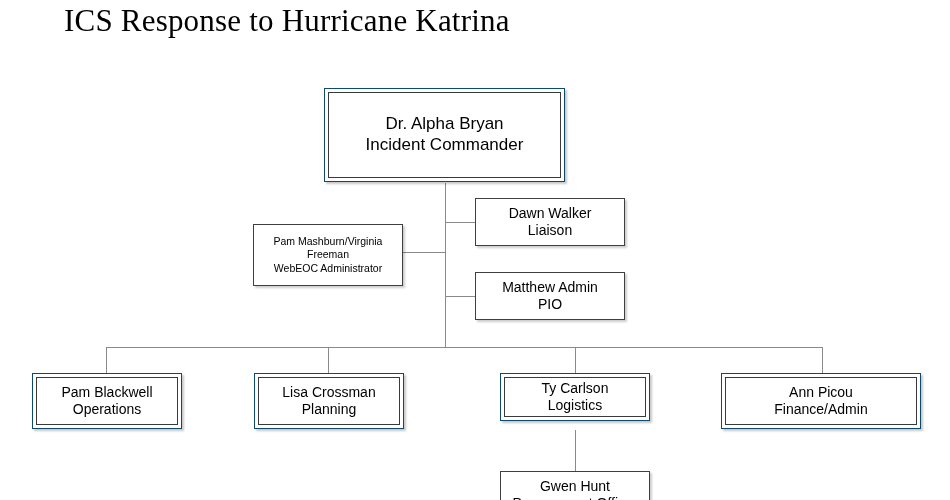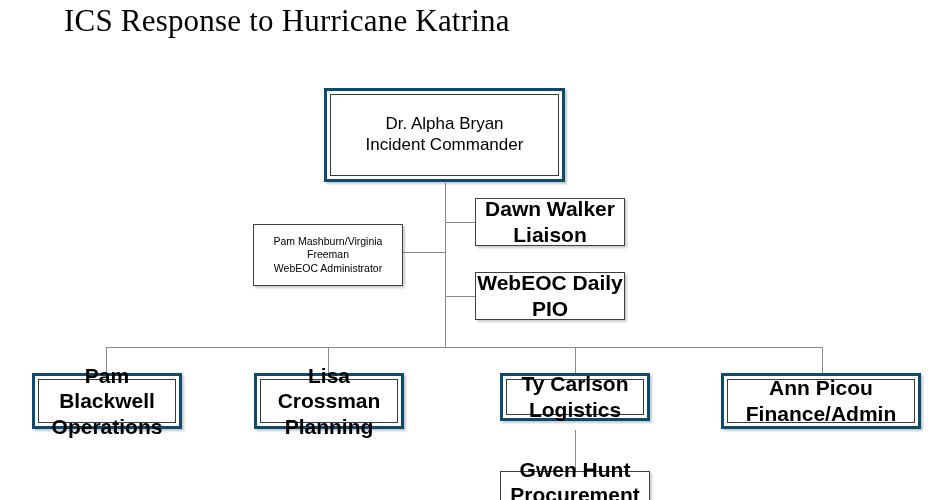--- a/index.html
+++ b/index.html
@@ -46,21 +46,21 @@
     display: flex;
     align-items: center;
     justify-content: center;
     text-align: center;
     line-height: 1.22;
     white-space: pre-line;
   }
 
   
   .node.double {
-    border: 3px solid #0c4a6e;
+    border: 1px solid #0c4a6e;
     padding: 3px;
     box-shadow: 2px 2px 2px rgba(0,0,0,0.22);
   }
   .node.double > .inner {
     box-sizing: border-box;
     width: 100%;
     height: 100%;
     border: 1px solid #3a3a3a;
     display: flex;
     align-items: center;
@@ -70,21 +70,21 @@
   }
 
   
   .node.single {
     border: 1px solid #3f3f3f;
     box-shadow: 2px 2px 2px rgba(0,0,0,0.20);
   }
 
   
   .t-lg { font-size: 17px; }
-  .t-md { font-size: 21px; font-weight: bold; }
+  .t-md { font-size: 14px; }
   .t-sm { font-size: 10.5px; line-height: 1.28; }
 </style>
 </head>
 <body>
 
 <div id="canvas">
 
   <div id="chart-title">ICS Response to Hurricane Katrina</div>
 
   <div class="line v" style="left:445px; top:183px; height:164px;"></div>
@@ -108,21 +108,21 @@
     <div class="inner t-lg">Dr. Alpha Bryan
 Incident Commander</div>
   </div>
 
   <div class="node single t-sm" style="left:253px; top:224px; width:150px; height:62px;">Pam Mashburn/Virginia Freeman
 WebEOC Administrator</div>
 
   <div class="node single t-md" style="left:475px; top:198px; width:150px; height:48px;">Dawn Walker
 Liaison</div>
 
-  <div class="node single t-md" style="left:475px; top:272px; width:150px; height:48px;">WebEOC Daily
+  <div class="node single t-md" style="left:475px; top:272px; width:150px; height:48px;">Matthew Admin
 PIO</div>
 
   <div class="node double" style="left:32px; top:373px; width:150px; height:56px;">
     <div class="inner t-md">Pam Blackwell
 Operations</div>
   </div>
 
   <div class="node double" style="left:254px; top:373px; width:150px; height:56px;">
     <div class="inner t-md">Lisa Crossman
 Planning</div>

